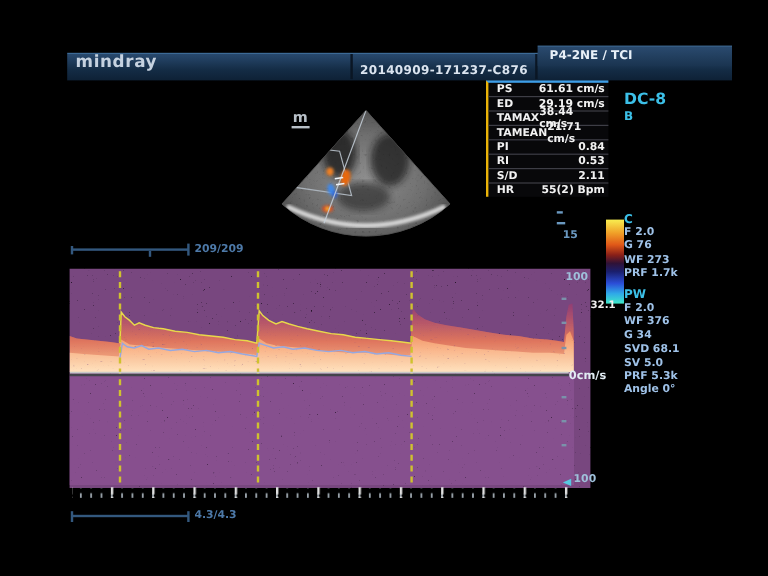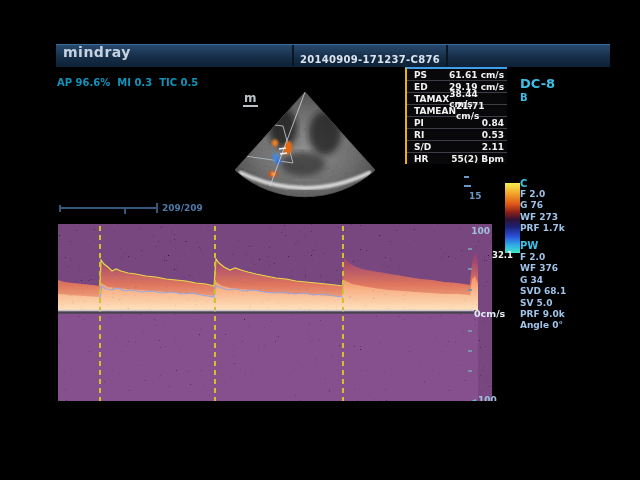--- a/index.html
+++ b/index.html
@@ -1,16 +1,16 @@
 <!DOCTYPE html>
 <html><head>
 <meta charset="utf-8">
 <style>
   html,body{margin:0;padding:0;background:#000;}
-  #screen{position:relative;width:640px;height:401px;background:#000;overflow:hidden;
+  #screen{position:relative;width:640px;height:480px;background:#000;overflow:hidden;
           font-family:"DejaVu Sans","Liberation Sans",sans-serif;font-weight:bold;}
   .abs{position:absolute;}
   
   #topbar{left:56px;top:44px;width:554px;height:22px;
           background:linear-gradient(#28496e,#142c45 60%,#0e2136);
           border-top:1px solid #3c6a96;}
   #logo{left:63px;top:44px;font-size:14px;color:#c6d2e0;letter-spacing:0.5px;}
   #datetime{left:118px;top:52px;font-size:10px;color:#dbe4ef;letter-spacing:0.3px;}
   #examid{left:300px;top:54px;font-size:10px;color:#dbe4ef;letter-spacing:0.3px;}
   .vsep{top:45px;width:2px;height:21px;background:#0a1624;}
@@ -62,24 +62,24 @@
 </head>
 <body>
 
 <div id="screen">
 
   <div class="abs" id="topbar"></div>
   <div class="abs vsep" style="left:292px;"></div>
   <div class="abs vsep" style="left:446px;"></div>
   <div class="abs" id="logo">mindray</div>
   <div class="abs" id="examid">20140909-171237-C876</div>
-
-  <div class="abs" id="statusline">
-    <span>AP 96.6%</span><span>MI 0.3</span><span>TIC 0.5</span>
+  <div class="abs" id="probetab">
+    <span>P4-2NE / TCI</span>
   </div>
+
 
   <svg class="abs" id="bmode" width="185" height="112" viewBox="0 0 185 112">
     <defs>
       <radialGradient id="secg" cx="50%" cy="55%" r="80%">
         <stop offset="0%" stop-color="#8e8e8e"></stop>
         <stop offset="45%" stop-color="#6e6e6e"></stop>
         <stop offset="78%" stop-color="#454545"></stop>
         <stop offset="100%" stop-color="#262626"></stop>
       </radialGradient>
       <filter id="graynoise">
@@ -175,21 +175,21 @@
   </div>
 
   <div class="abs cyan" id="sysname">DC-8</div>
 
   <div class="abs cyan sechead" style="top:92px;">B</div>
 
   <div class="abs cyan sechead" style="top:178px;">C</div>
   <div class="abs params" style="top:189px;"><div>F 2.0</div><div>G 76</div><div>WF 273</div><div>PRF 1.7k</div></div>
 
   <div class="abs cyan sechead" style="top:240px;">PW</div>
-  <div class="abs params" style="top:252px;"><div>F 2.0</div><div>WF 376</div><div>G 34</div><div>SVD 68.1</div><div>SV 5.0</div><div>PRF 9.0k</div><div>Angle 0°</div></div>
+  <div class="abs params" style="top:252px;"><div>F 2.0</div><div>WF 376</div><div>G 34</div><div>SVD 68.1</div><div>SV 5.0</div><div>PRF 5.3k</div><div>Angle 0°</div></div>
 
   <div class="abs" id="cbar"></div>
   <div class="abs" id="cbarlabel">-32.1</div>
 
   <div class="abs cinetick" style="left:59px;top:205px;height:7px;"></div>
   <div class="abs cineline" style="left:60px;top:207px;width:97px;"></div>
   <div class="abs cinetick" style="left:124px;top:209px;height:5px;"></div>
   <div class="abs cinetick" style="left:156px;top:203px;height:10px;"></div>
   <div class="abs cinelabel" style="left:162px;top:203px;">209/209</div>
 

